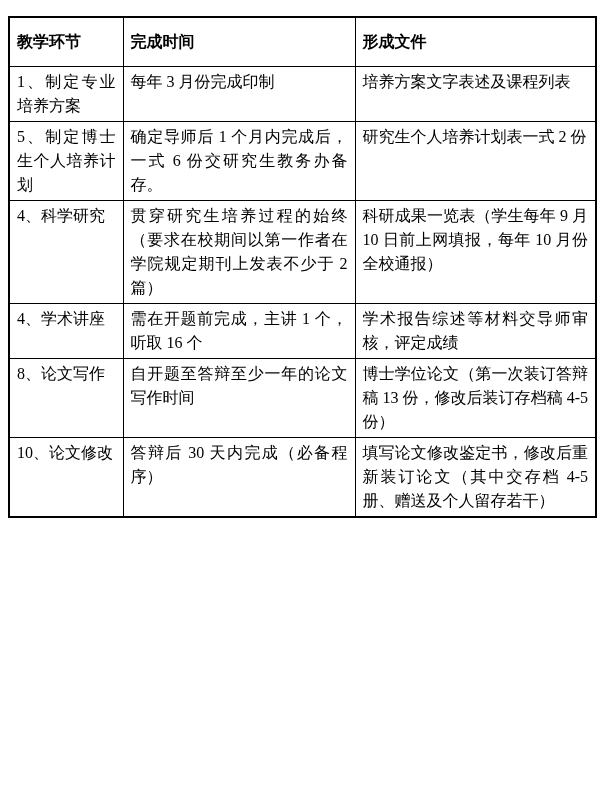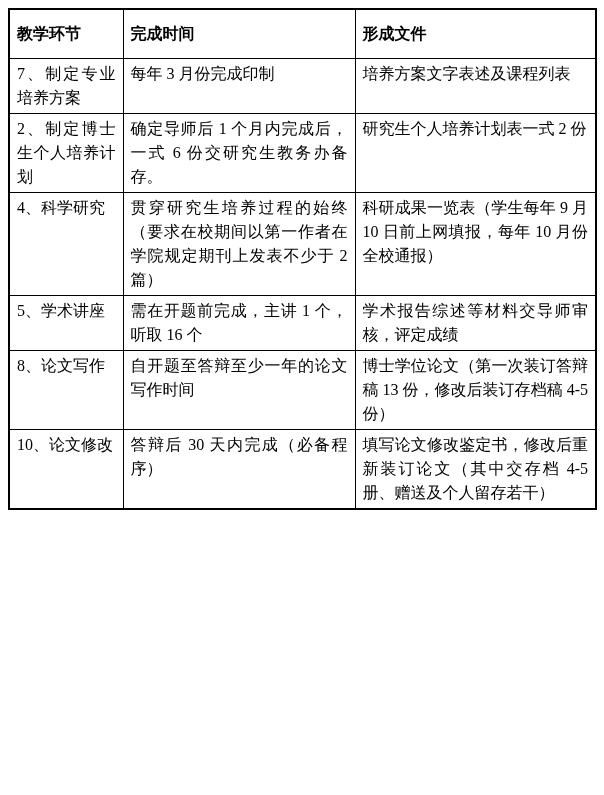--- a/index.html
+++ b/index.html
@@ -6,21 +6,21 @@
     margin: 0;
     padding: 0;
     background: #ffffff;
     font-family: "Liberation Serif", "DejaVu Serif", serif;
     color: #000000;
   }
   .page {
     width: 604px;
     height: 795px;
     box-sizing: border-box;
-    padding: 8px 7px 13px 8px;
+    padding: 16px 7px 13px 8px;
     background: #ffffff;
     overflow: hidden;
   }
   table.doc-table {
     border-collapse: collapse;
     table-layout: fixed;
     width: 589px;
     border: 2px solid #000000;
   }
   .doc-table th, .doc-table td {
@@ -57,36 +57,36 @@
     </colgroup>
     <thead>
       <tr>
         <th>教学环节</th>
         <th>完成时间</th>
         <th>形成文件</th>
       </tr>
     </thead>
     <tbody>
       <tr>
-        <td>7、制定专业培养方案</td>
+        <td>1、制定专业培养方案</td>
         <td>每年 3 月份完成印制</td>
         <td>培养方案文字表述及课程列表</td>
       </tr>
       <tr>
-        <td>2、制定博士生个人培养计划</td>
+        <td>5、制定博士生个人培养计划</td>
         <td>确定导师后 1 个月内完成后，一式 6 份交研究生教务办备存。</td>
         <td>研究生个人培养计划表一式 2 份</td>
       </tr>
       <tr>
         <td>4、科学研究</td>
         <td>贯穿研究生培养过程的始终（要求在校期间以第一作者在学院规定期刊上发表不少于 2 篇）</td>
         <td>科研成果一览表（学生每年 9 月 10 日前上网填报，每年 10 月份全校通报）</td>
       </tr>
       <tr>
-        <td>5、学术讲座</td>
+        <td>4、学术讲座</td>
         <td>需在开题前完成，主讲 1 个，听取 16 个</td>
         <td>学术报告综述等材料交导师审核，评定成绩</td>
       </tr>
       <tr>
         <td>8、论文写作</td>
         <td>自开题至答辩至少一年的论文写作时间</td>
         <td>博士学位论文（第一次装订答辩稿 13 份，修改后装订存档稿 4-5 份）</td>
       </tr>
       <tr>
         <td>10、论文修改</td>

